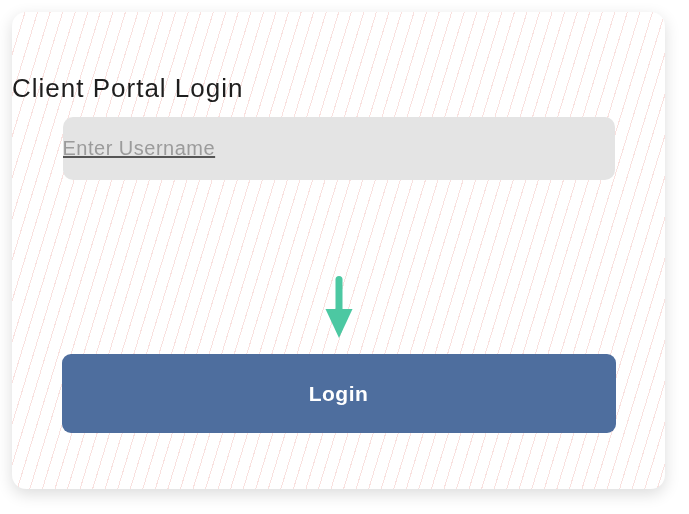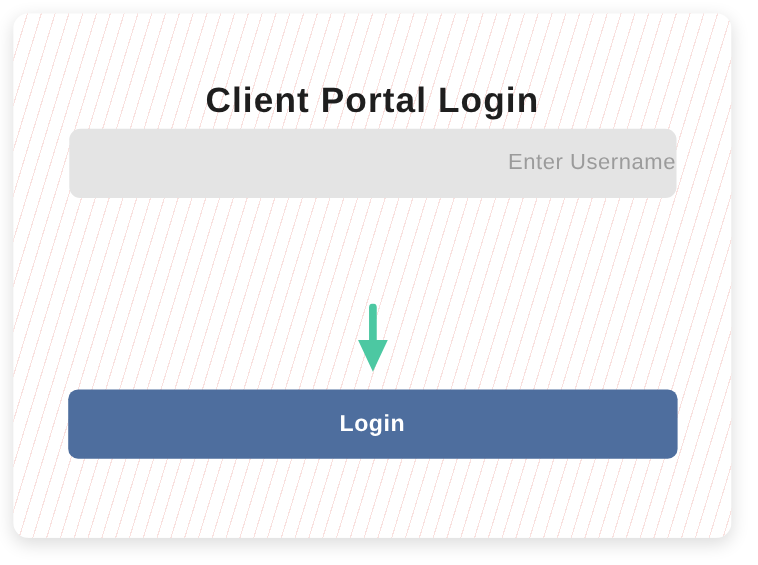--- a/index.html
+++ b/index.html
@@ -22,53 +22,54 @@
     background-color:var(--card-bg);
     background-image:repeating-linear-gradient(107deg,
       var(--stripe) 0px, var(--stripe) 1px,
       transparent 1px, transparent 12px);
     border-radius:14px;
     box-shadow:0 5px 16px rgba(0,0,0,0.14);
   }
   .page-title{
     position:absolute;
     top:61px; left:0; width:100%;
-    text-align:center;
-    font-size:32px;
-    font-weight:700;
+    text-align:left;
+    font-size:26px;
+    font-weight:400;
     letter-spacing:1px;
     color:var(--title-color);
   }
   .text-field{
     position:absolute;
     left:50%; transform:translateX(-50%);
     width:552px; height:63px;
     background:var(--input-bg);
     border:none;
     border-radius:10px;
-    text-align:right;
+    text-align:left;
     font-size:20px;
     letter-spacing:0.5px;
     color:#555555;
     font-family:"Liberation Sans", sans-serif;
     display:block;
+    text-decoration:underline;
   }
   .text-field::placeholder{color:var(--placeholder);opacity:1;}
   #username-field{top:105px;}
   #password-field{top:187px;}
   .arrow-wrap{
     position:absolute;
     top:264px; left:50%; transform:translateX(-50%);
     width:28px; height:64px;
     pointer-events:none;
   }
   .login-button{
     position:absolute;
     top:342px; left:50%; transform:translateX(-50%);
-    width:554px; height:63px;
+    width:554px; height:79px;
     background:var(--button-bg);
     color:var(--button-text);
     border:none;
     border-radius:9px;
     font-size:21px;
     font-weight:700;
     letter-spacing:0.5px;
     font-family:"Liberation Sans", sans-serif;
     cursor:pointer;
     display:block;

